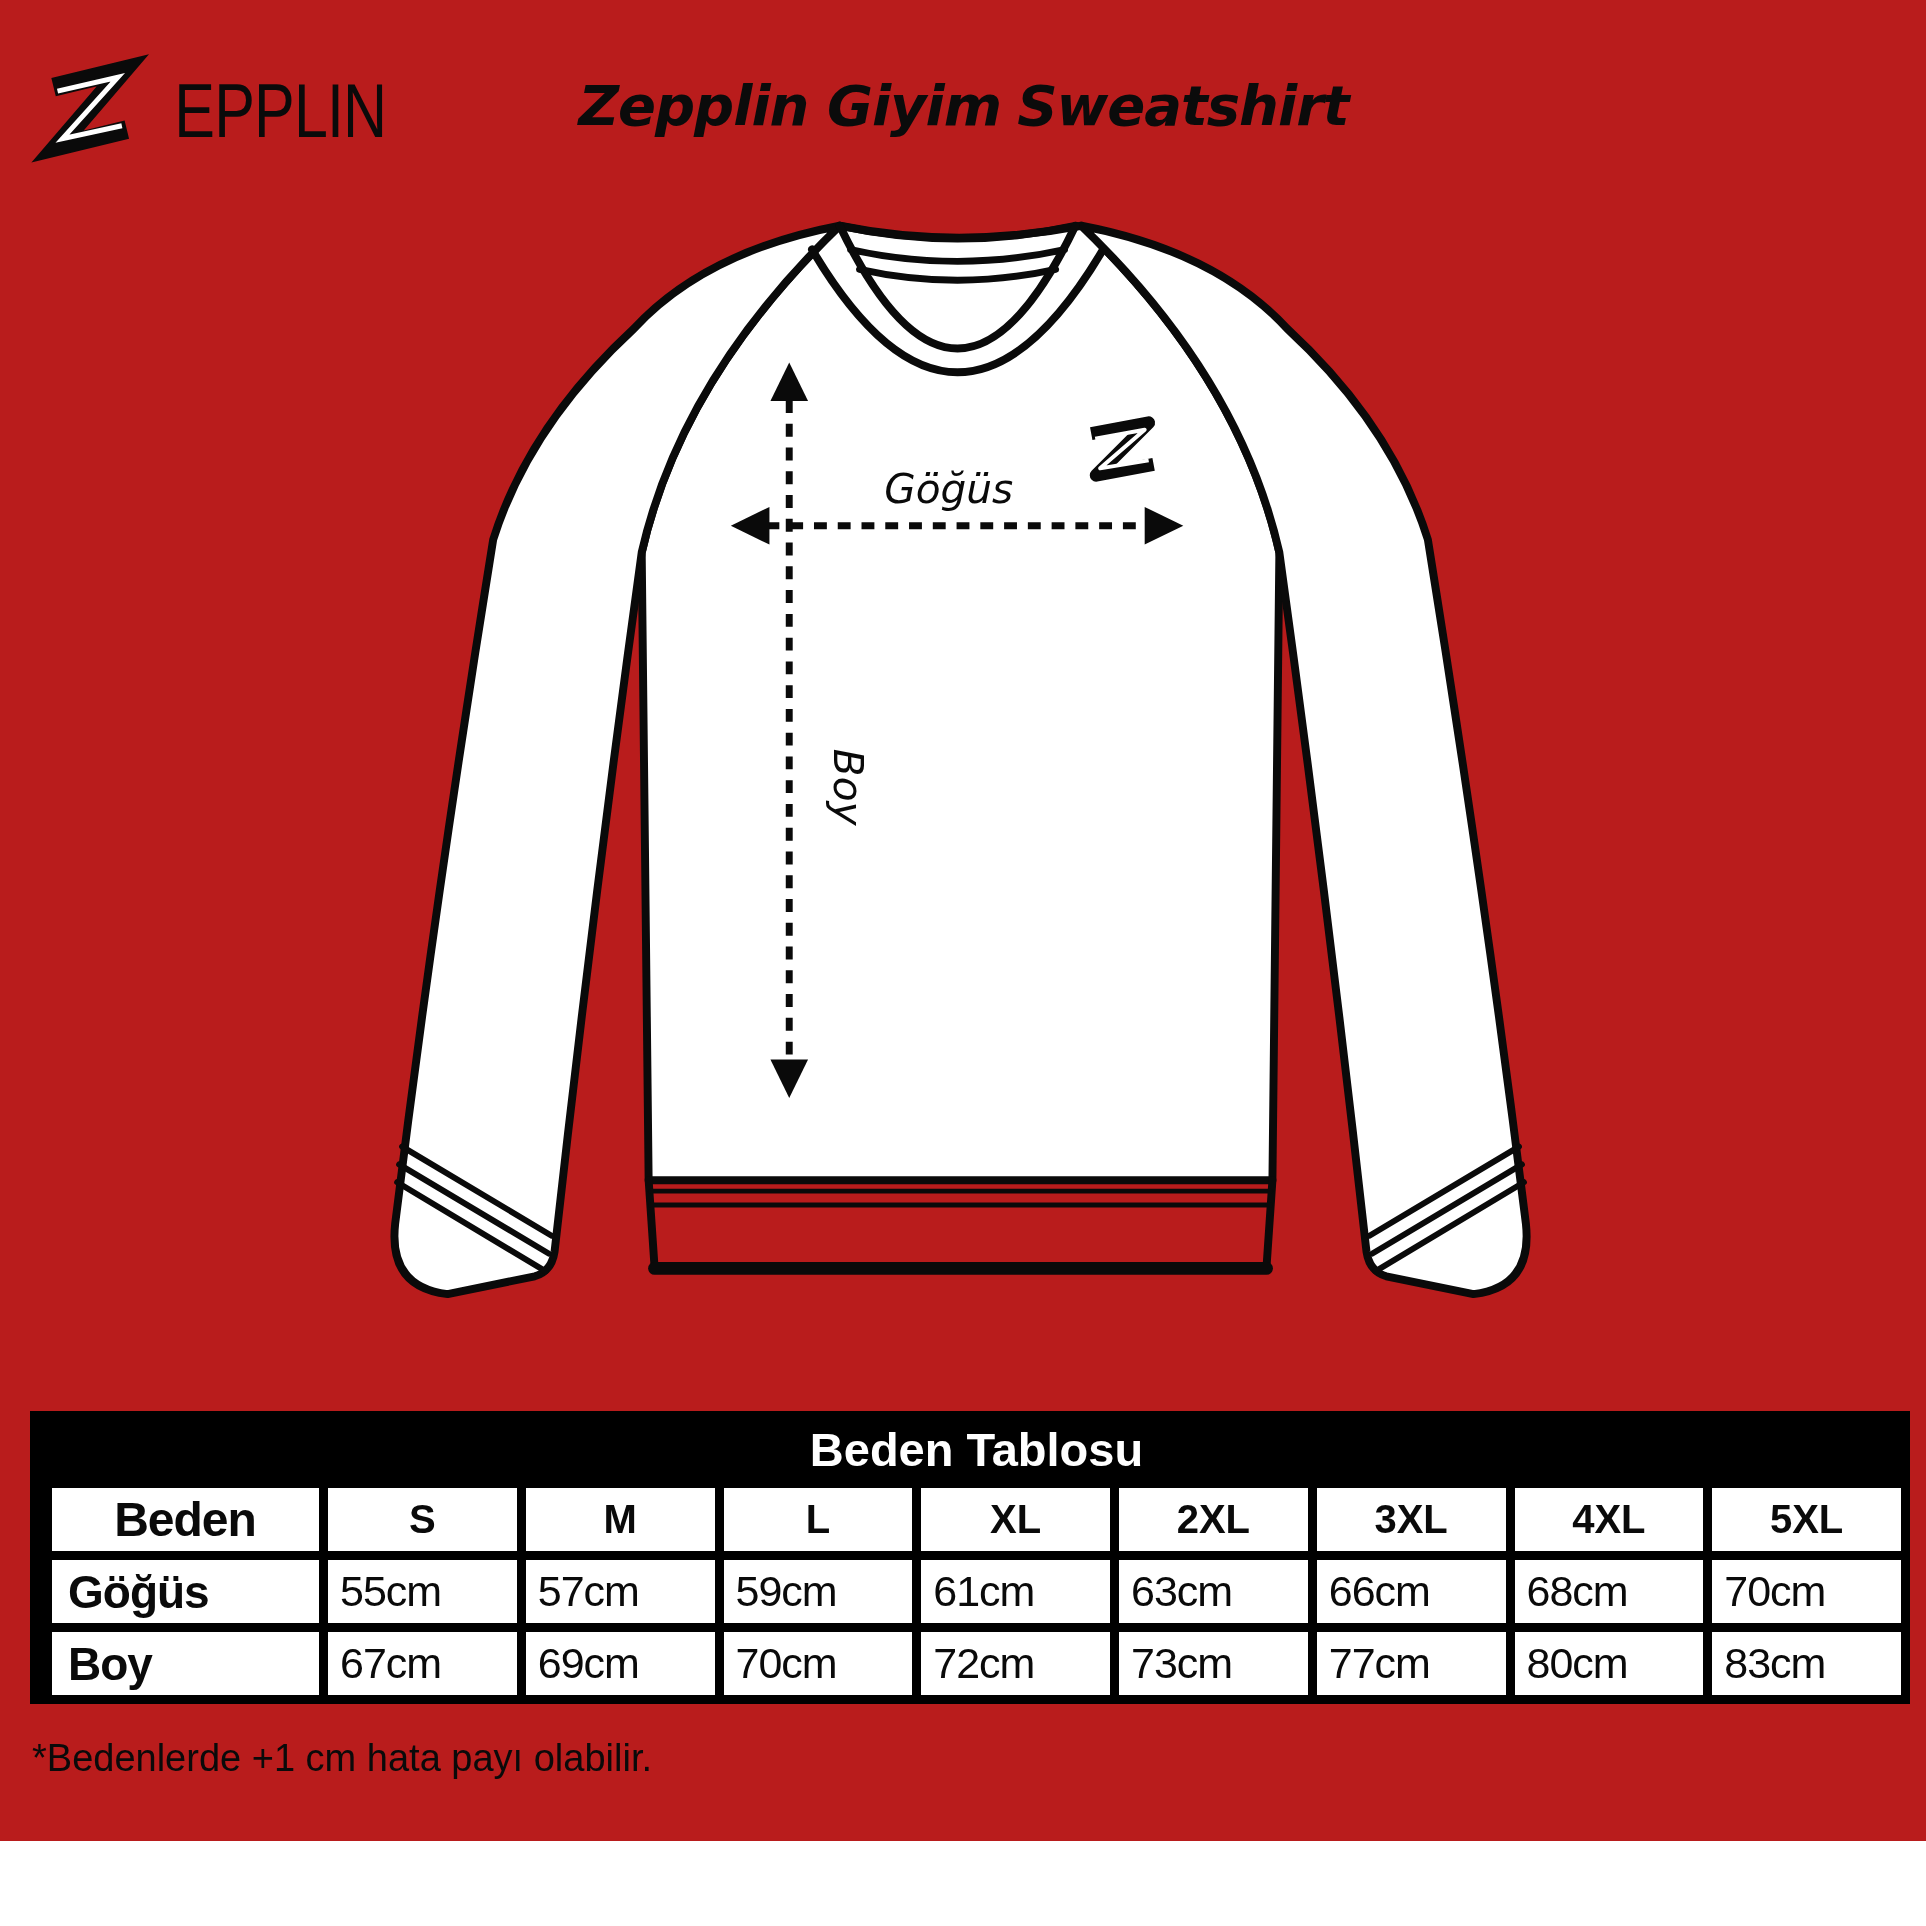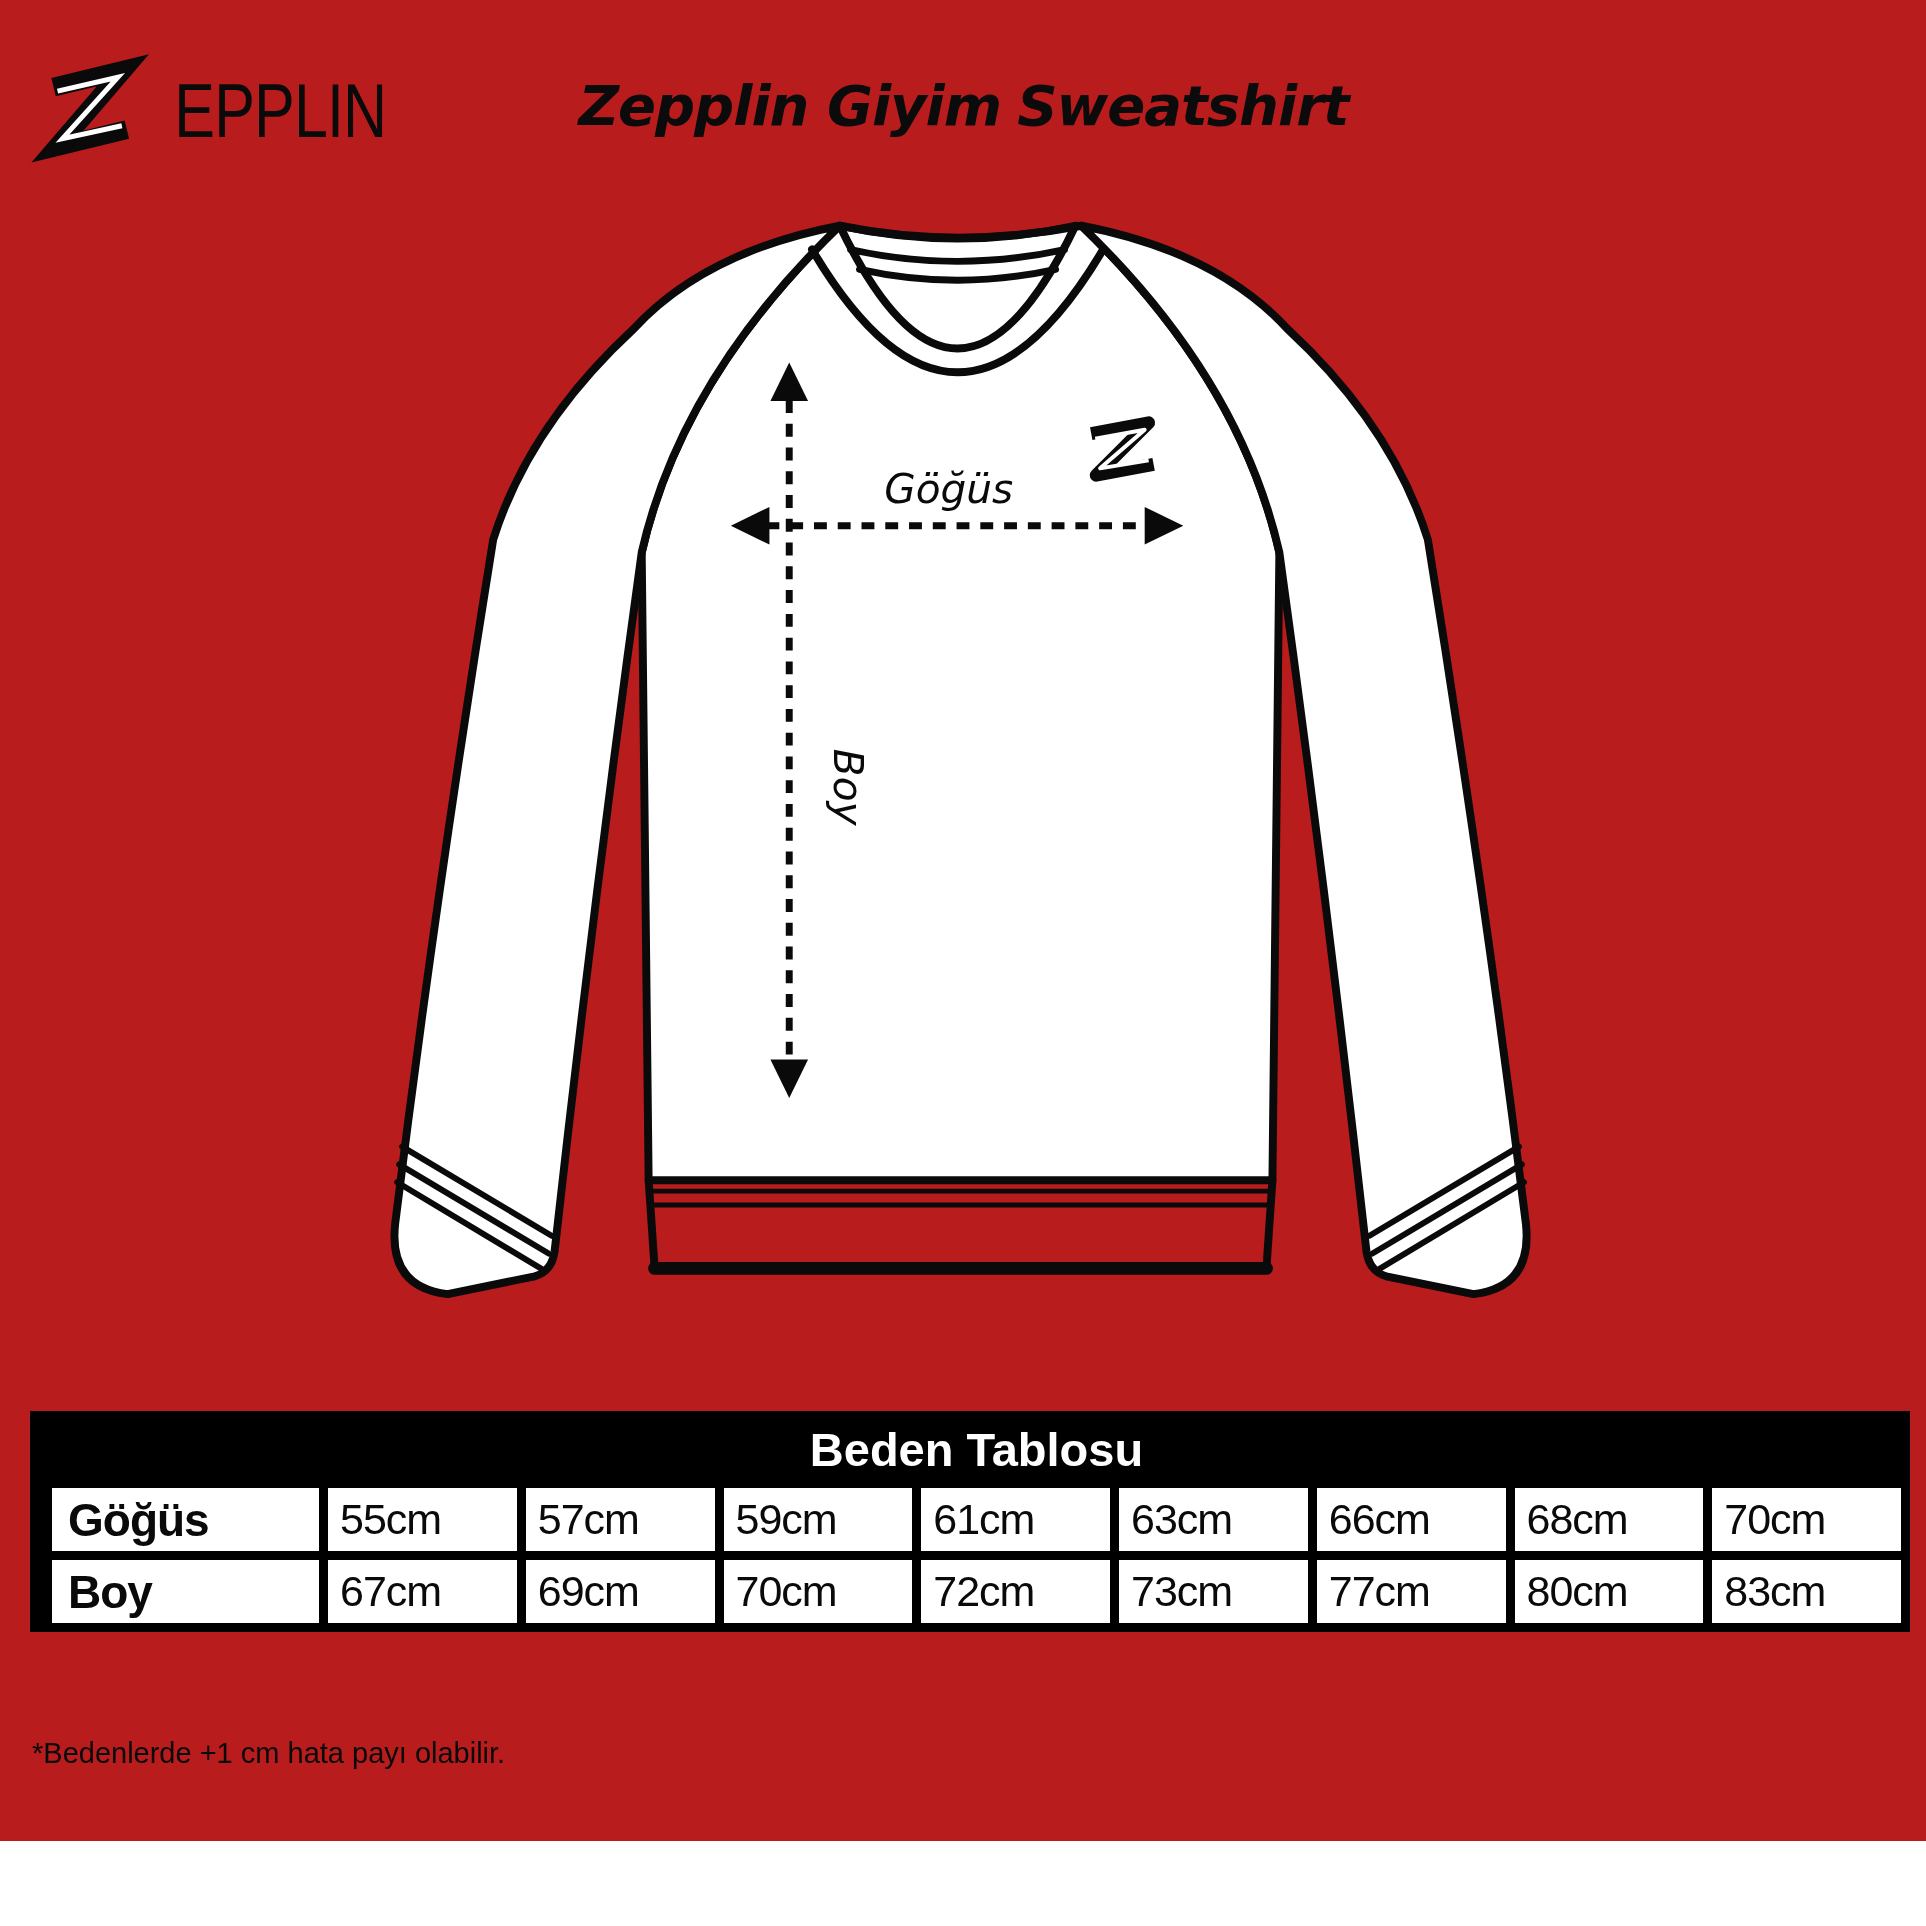--- a/index.html
+++ b/index.html
@@ -15,21 +15,21 @@
   .size-table-title{color:#fff;font-weight:700;font-size:47px;text-align:center;
                     padding:11px 0 2px 0;letter-spacing:0px;}
   .size-table table{width:100%;border-collapse:separate;border-spacing:9px;table-layout:fixed;}
   .size-table col.c-label{width:267px;}
   .size-table th,.size-table td{background:#fff;height:63px;vertical-align:middle;
                                 box-sizing:border-box;color:#0a0a0a;}
   th.rowhead{font-size:46px;font-weight:700;text-align:left;padding-left:16px;letter-spacing:-1px;}
   th.rowhead.big{text-align:center;padding-left:0;font-size:48px;}
   th.sizehead{font-size:40px;font-weight:700;text-align:center;}
   td.val{font-size:43px;font-weight:400;text-align:left;padding-left:12px;letter-spacing:-1px;}
-  .footnote{position:absolute;left:32px;top:1737px;font-size:29px;color:#0a0a0a;letter-spacing:0px;text-align:right;}
+  .footnote{position:absolute;left:32px;top:1737px;font-size:38px;color:#0a0a0a;letter-spacing:0px;text-align:right;}
 </style>
 </head>
 <body>
 
 <div class="page">
 
   <svg class="art" width="1927" height="1406" viewBox="0 0 1946 1420">
 
     <g>
       <polyline points="54,88 124,71 58,148 128,131" fill="none" stroke="#0a0a0a" stroke-width="19"></polyline>
@@ -100,20 +100,31 @@
 
   <div class="size-table">
     <div class="size-table-title">Beden Tablosu</div>
     <table>
       <colgroup>
           <col class="c-label">
           <col span="8" class="c-size">
         </colgroup>
       <tbody>
         <tr>
+          <th class="rowhead big">Beden</th>
+          <th class="sizehead">S</th>
+          <th class="sizehead">M</th>
+          <th class="sizehead">L</th>
+          <th class="sizehead">XL</th>
+          <th class="sizehead">2XL</th>
+          <th class="sizehead">3XL</th>
+          <th class="sizehead">4XL</th>
+          <th class="sizehead">5XL</th>
+        </tr>
+        <tr>
           <th class="rowhead">Göğüs</th>
           <td class="val">55cm</td>
           <td class="val">57cm</td>
           <td class="val">59cm</td>
           <td class="val">61cm</td>
           <td class="val">63cm</td>
           <td class="val">66cm</td>
           <td class="val">68cm</td>
           <td class="val">70cm</td>
         </tr>

